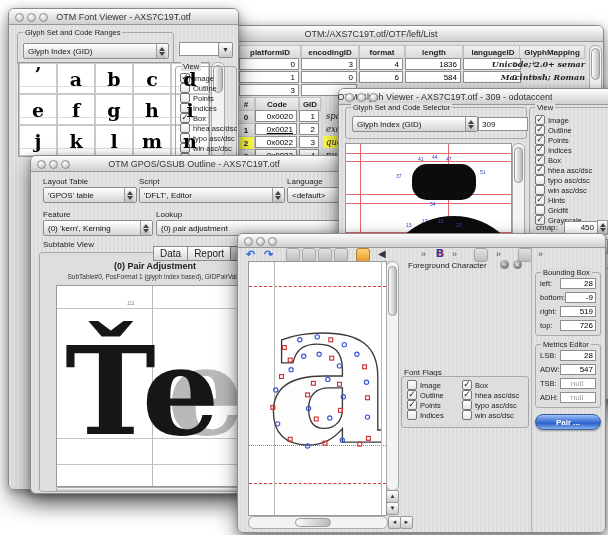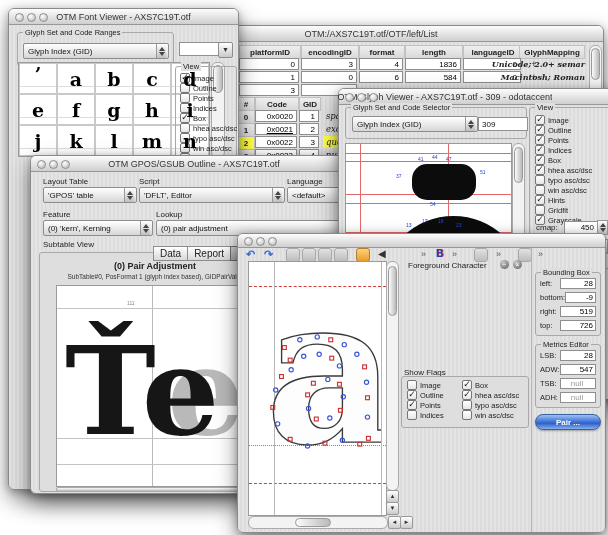--- a/index.html
+++ b/index.html
@@ -581,21 +581,21 @@
     <span class="arrbtn" style="left:148px;top:254px">▼</span>
     <div class="sb" style="left:10px;top:268px;width:138px;height:11px">
       <div class="thumb" style="top:1px;bottom:1px;left:46px;width:34px"></div>
     </div>
     <span class="arrbtn" style="left:150px;top:268px">◄</span>
     <span class="arrbtn" style="left:162px;top:268px">►</span>
 
     <div class="lab" style="left:170px;top:13px;font-size:8px">Foreground Character</div>
     <span class="rnd" style="left:262px;top:12px">−</span>
     <span class="rnd" style="left:275px;top:12px">×</span>
-    <div class="lab" style="left:166px;top:120px;font-size:8px">Show Flags</div>
+    <div class="lab" style="left:166px;top:120px;font-size:8px">Font Flags</div>
     <div class="grp" style="left:163px;top:128px;width:126px;height:50px;background:#dedede">
       <div id="ge-flags1" style="position:absolute;left:5px;top:3px">
           <div class="cbrow">
             <span class="cb"></span>
             <span class="cblab">Image</span>
           </div>
           <div class="cbrow">
             <span class="cb">✓</span>
             <span class="cblab">Outline</span>
           </div>

